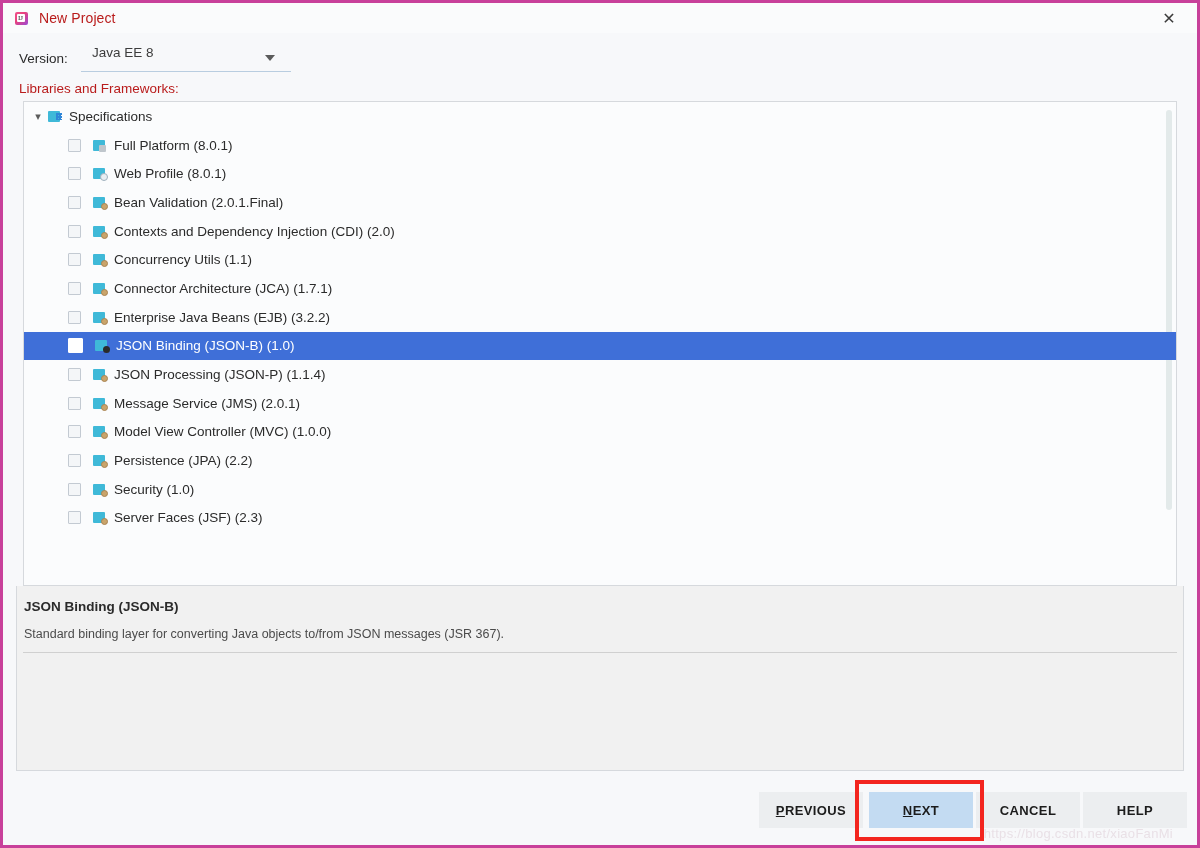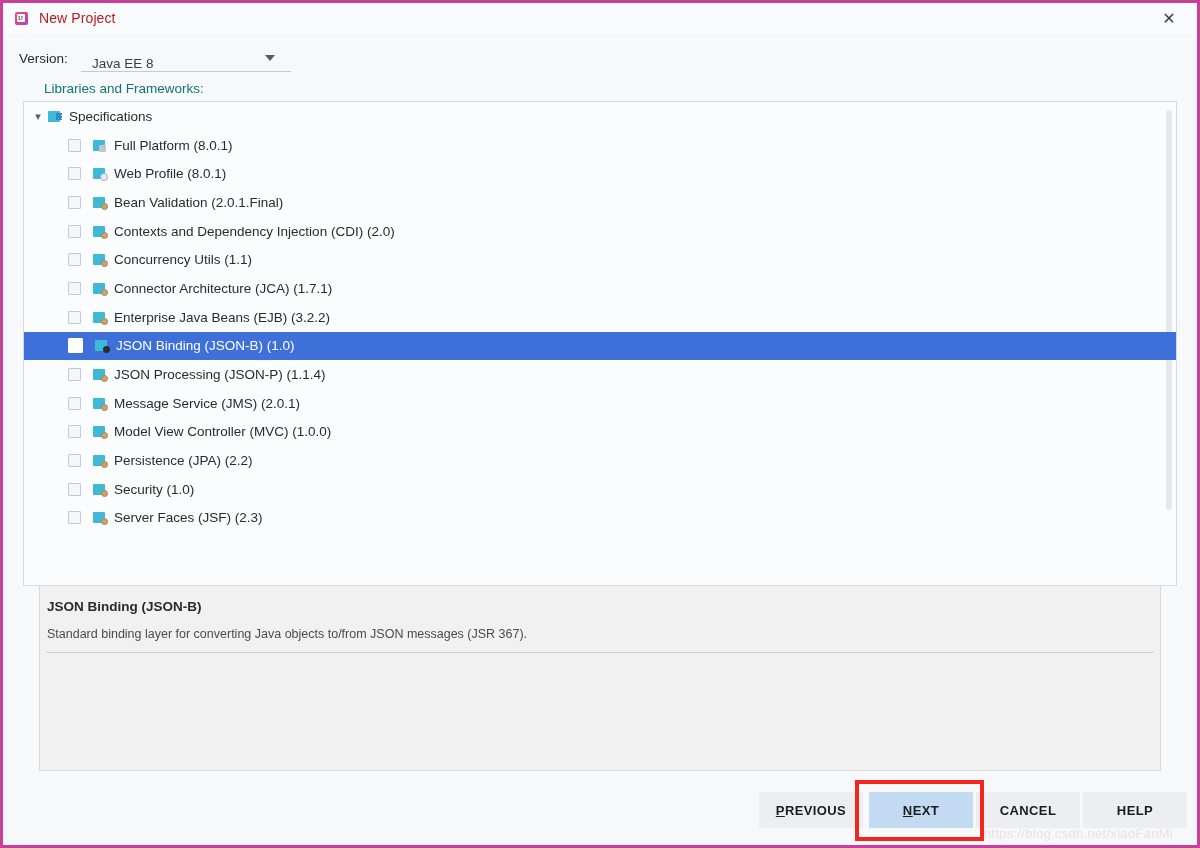--- a/index.html
+++ b/index.html
@@ -96,44 +96,43 @@
     font-size: 13.5px;
     color: #2b2b2b;
     width: 62px;
   }
   #version-combo {
     position: relative;
     width: 210px;
     height: 26px;
     border-bottom: 1px solid #b9cde0;
     display: flex;
-    align-items: flex-end;
+    align-items: flex-start;
     cursor: pointer;
   }
   #version-value {
     font-size: 13.5px;
     color: #3c3c3c;
     padding-left: 11px;
   }
   #version-arrow {
     position: absolute;
     right: 16px;
     top: 10px;
     width: 0; height: 0;
     border-left: 5px solid transparent;
     border-right: 5px solid transparent;
     border-top: 6px solid #5b5b5b;
   }
 
   
   #libs-label {
     font-size: 13.5px;
-    color: #0f766e;
+    color: #b91c1c;
     padding: 6px 0 5px 16px;
-    margin-left: 25px;
   }
 
   
   #tree-panel {
     margin: 0 20px 0 20px;
     border: 1px solid #d6d9dd;
     background: #fbfcfd;
     height: 483px;
     min-height: 483px;
     position: relative;
@@ -247,21 +246,21 @@
     width: 8px; height: 8px;
     border-radius: 50%;
     background: #e8eef2;
     border: 1px solid #9fb0bd;
     box-sizing: border-box;
   }
   .row-label { white-space: nowrap; }
 
   
   #desc-panel {
-    margin: 0 36px;
+    margin: 0 13px;
     border: 1px solid #d6d9dd;
     border-top: none;
     background: #f1f1f1;
     height: 185px;
     min-height: 185px;
     box-sizing: border-box;
     padding: 13px 0 11px 0;
     position: relative;
   }
   #desc-title {

